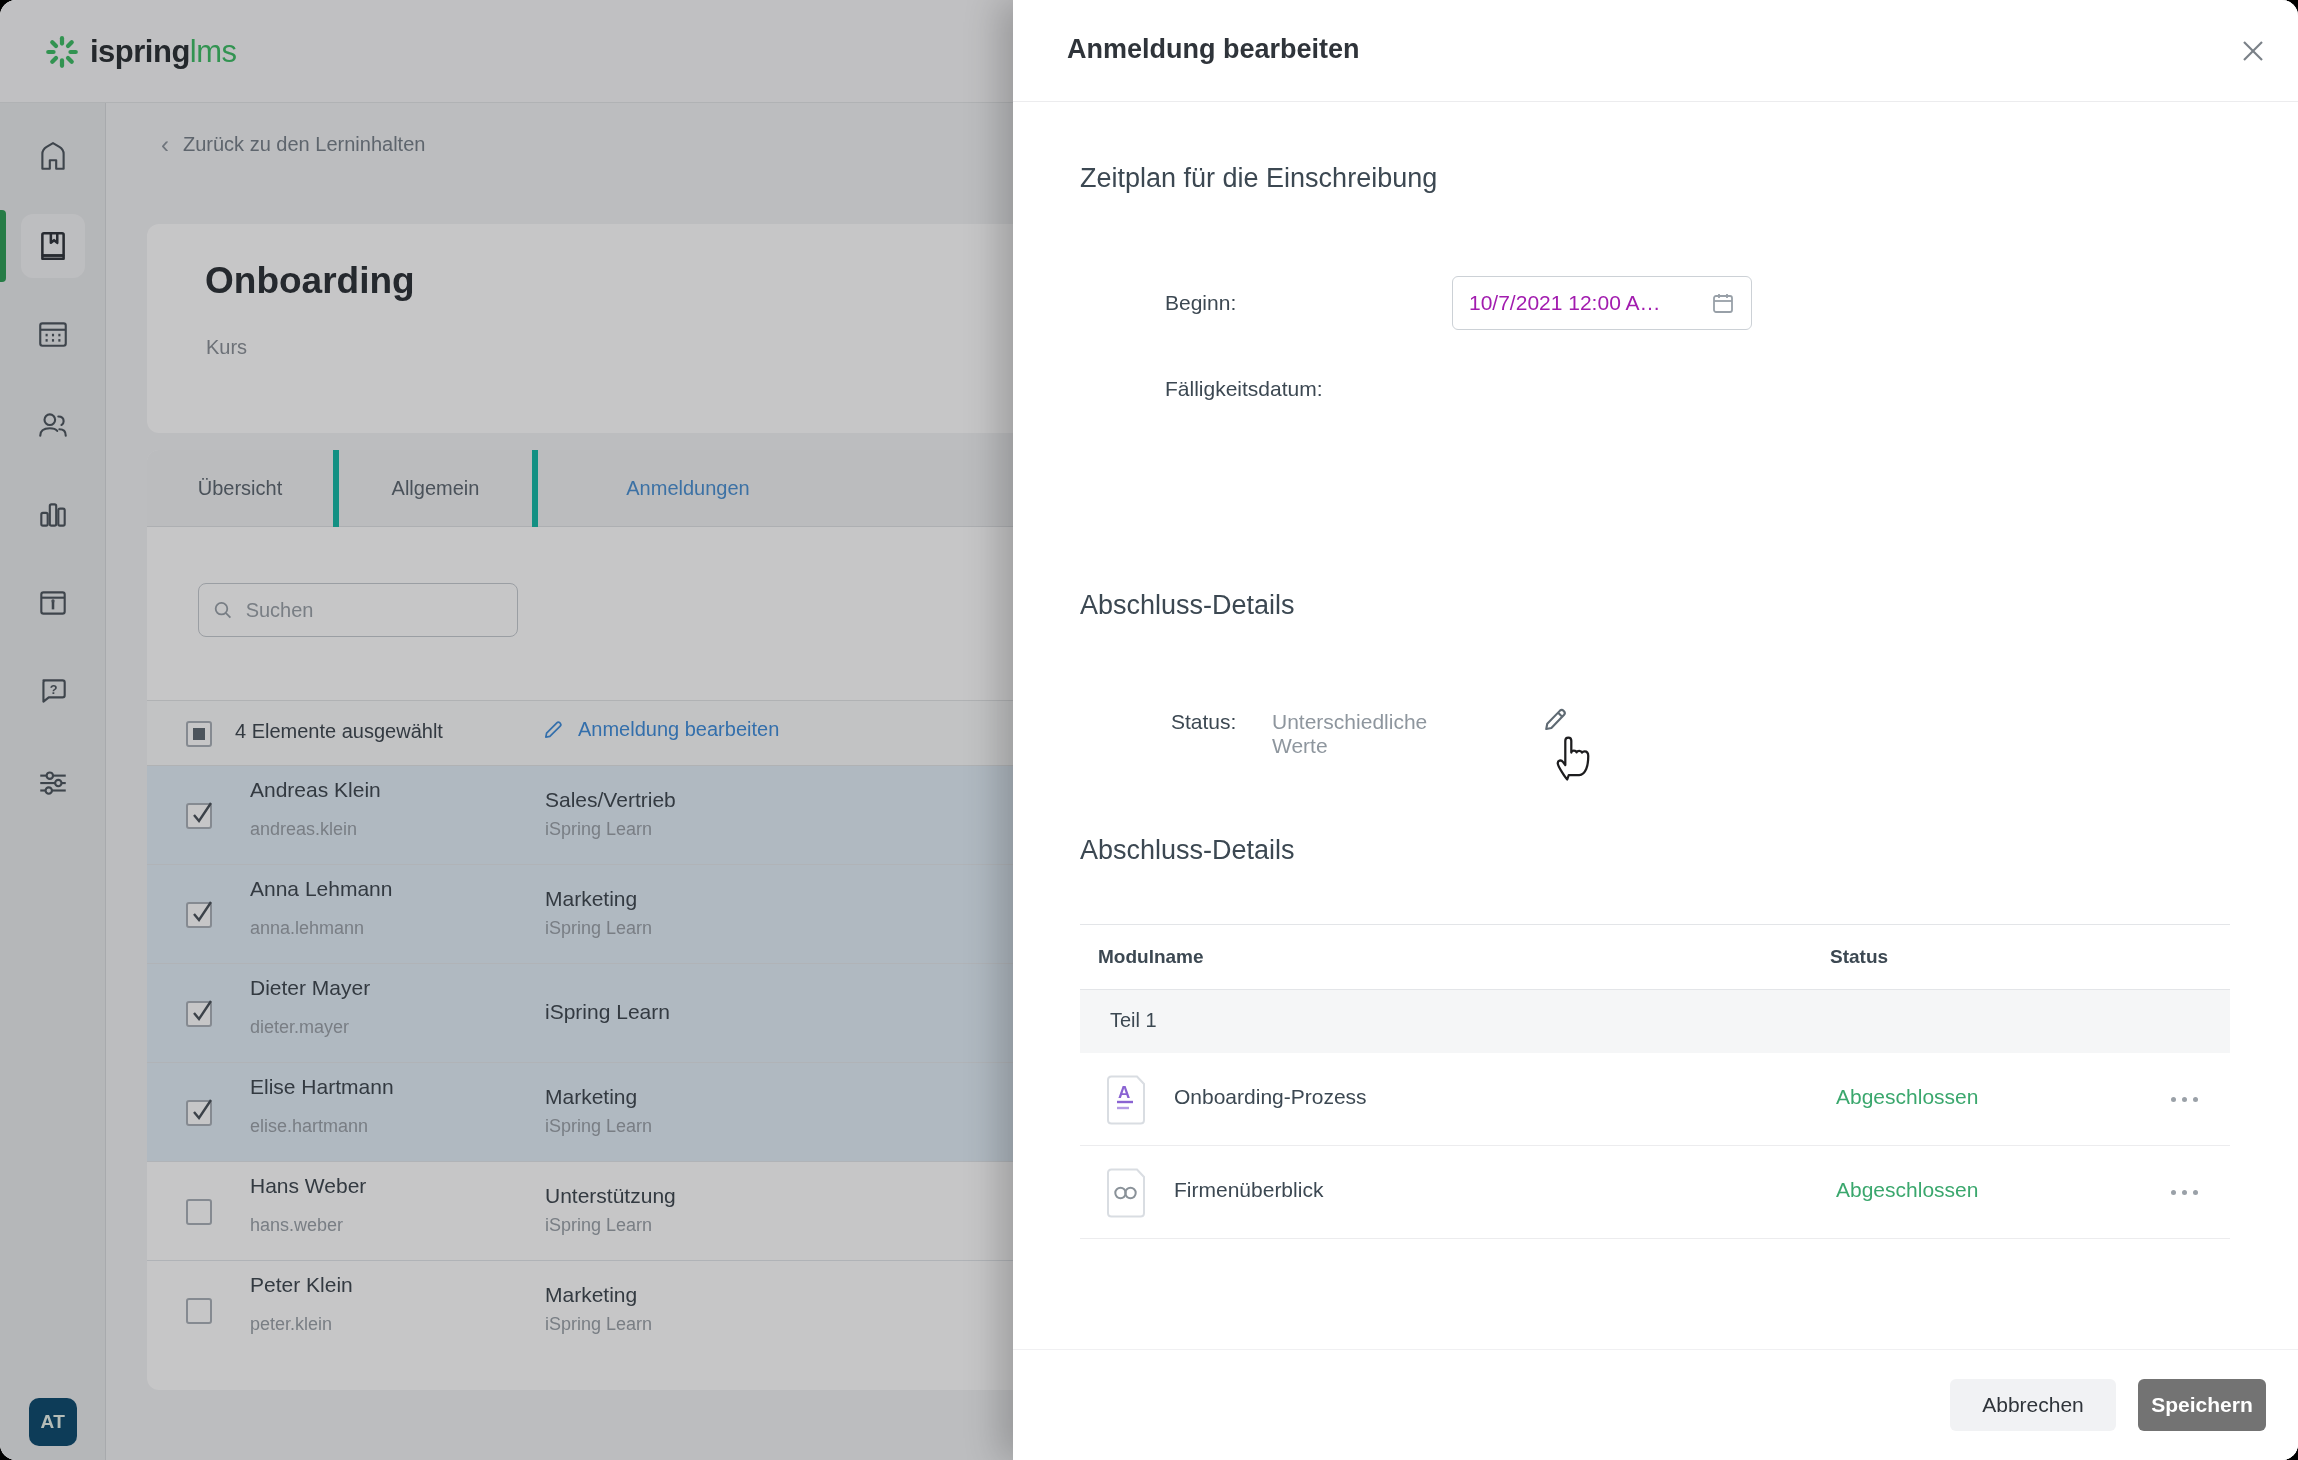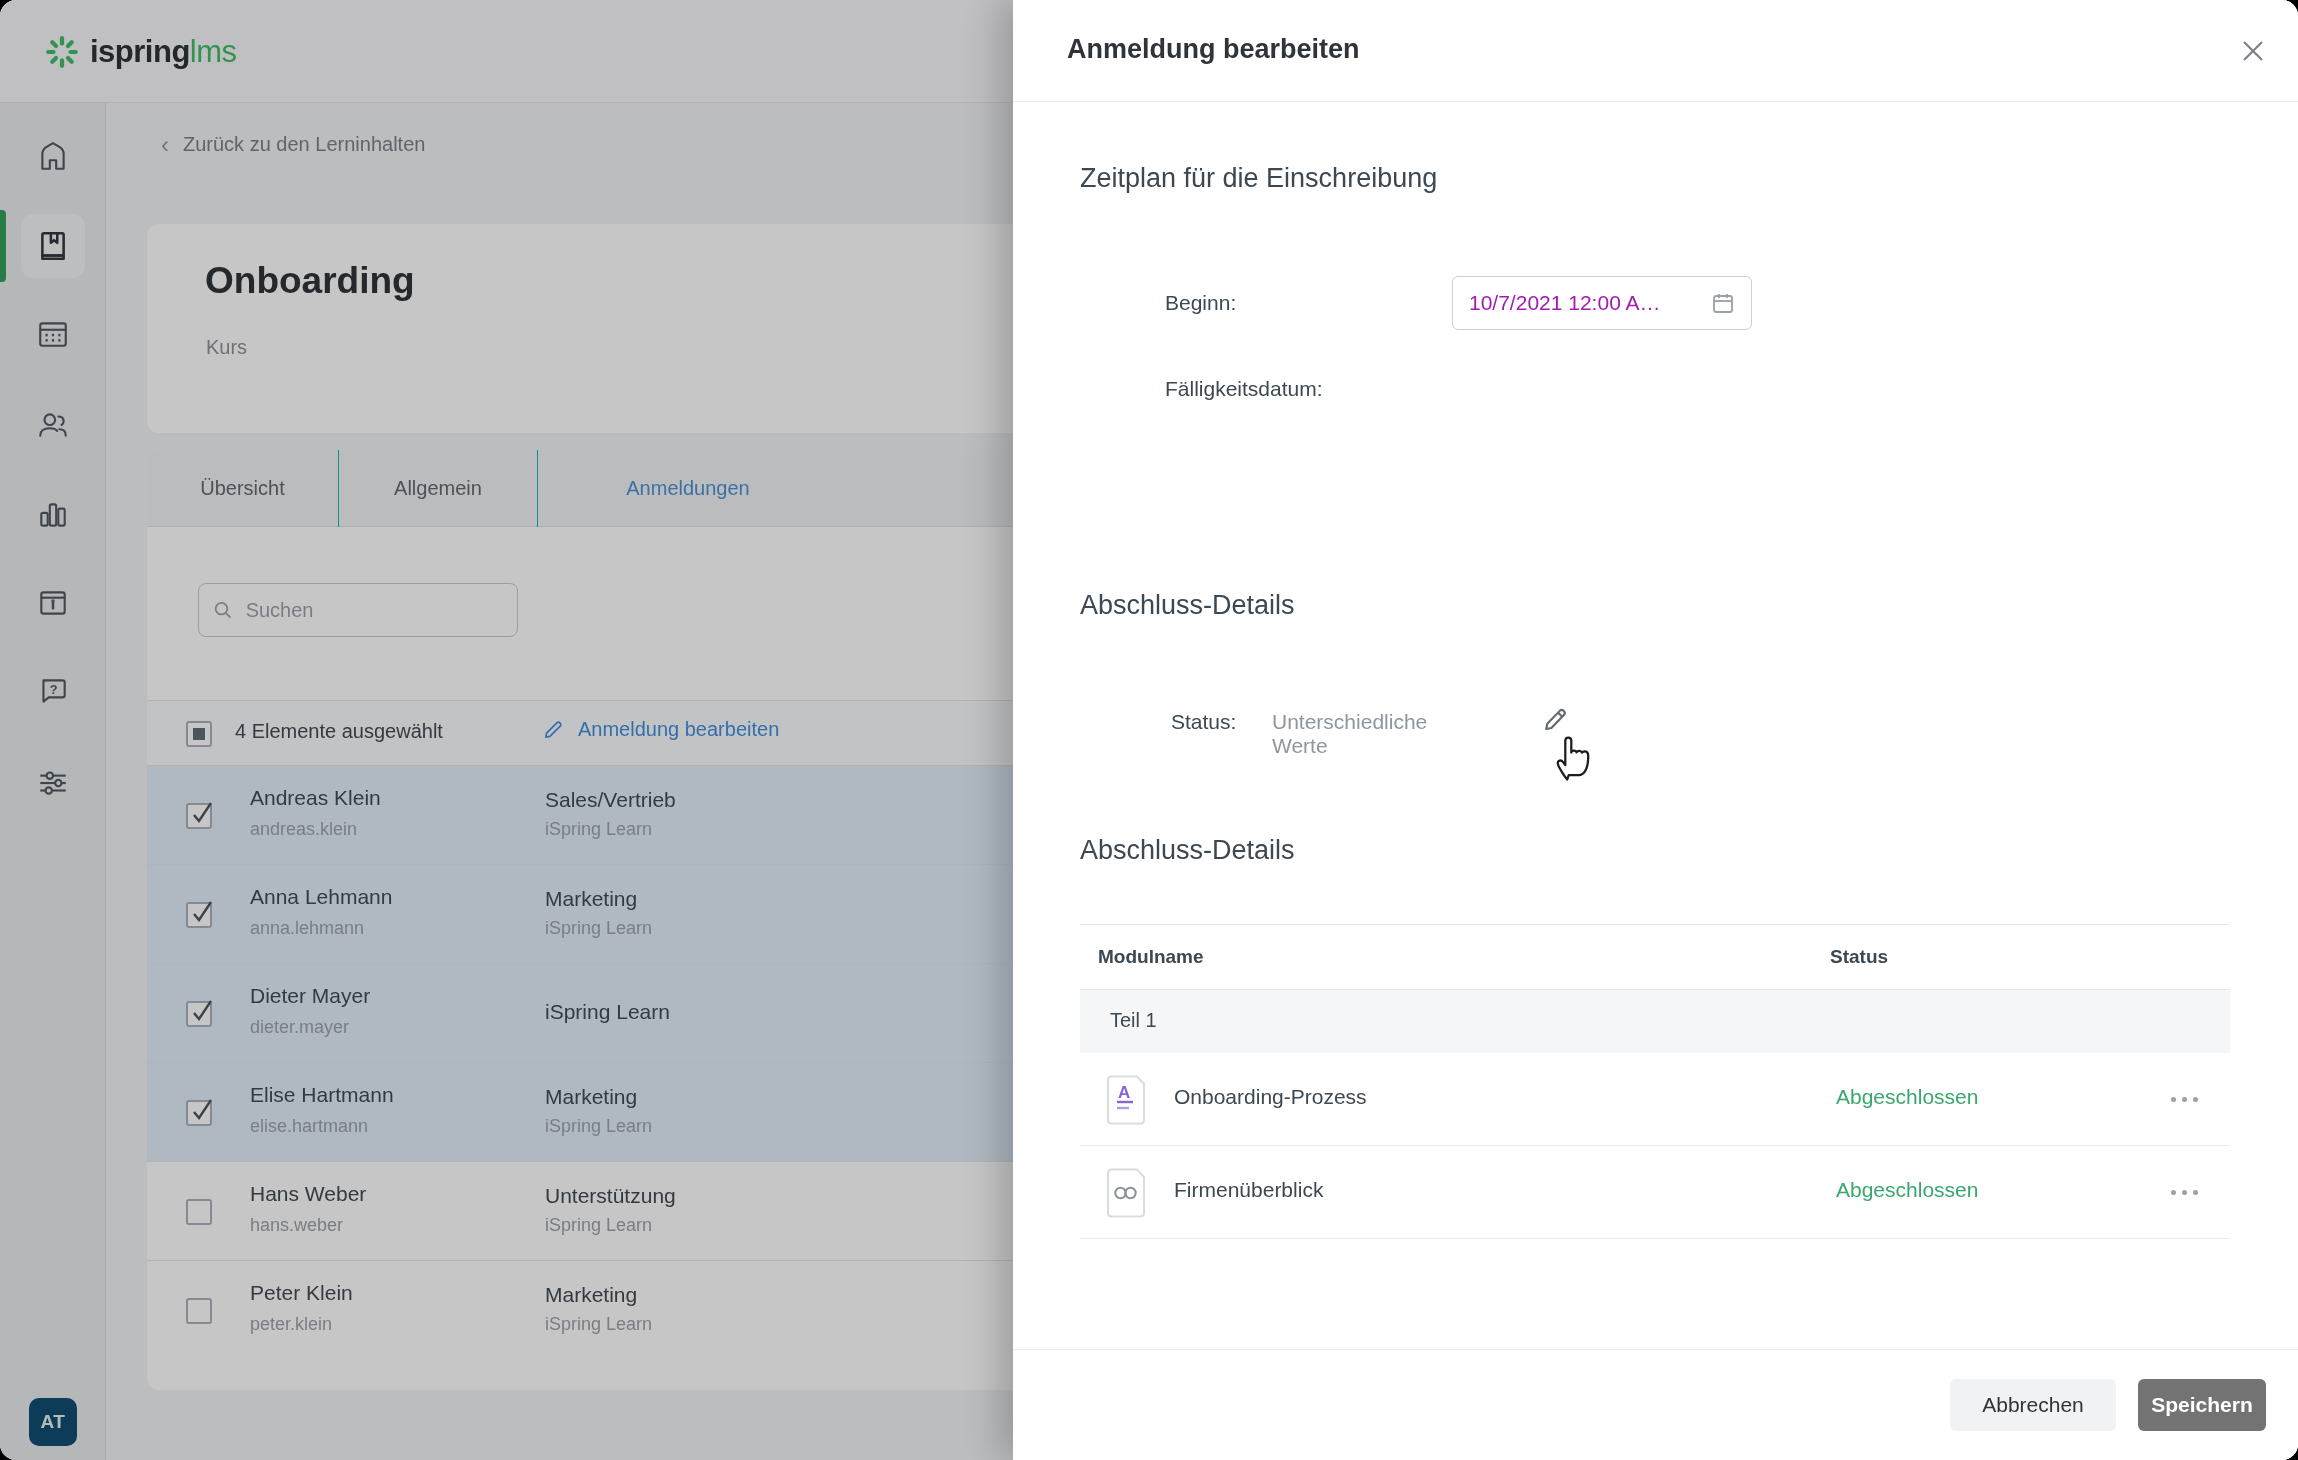--- a/index.html
+++ b/index.html
@@ -23,38 +23,38 @@
   
   .content{position:absolute;left:106px;top:103px;right:0;bottom:0;}
   .breadcrumb{position:absolute;left:55px;top:30px;font-size:20px;color:#778089;display:flex;align-items:center;gap:14px;cursor:pointer;}
   .crumb-chev{font-size:24px;color:#8d959d;line-height:20px;}
   .card{position:absolute;background:#fff;border-radius:12px;}
   .card1{left:41px;top:121px;width:2050px;height:209px;}
   .course-title{position:absolute;left:58px;top:36px;font-size:37px;font-weight:700;color:#2c3136;}
   .course-type{position:absolute;left:59px;top:112px;font-size:20px;color:#8a9097;}
   .card2{left:41px;top:347px;width:2050px;height:940px;}
   .tabrow{position:absolute;left:0;top:0;right:0;height:77px;background:#f1f2f4;border-bottom:1px solid #dfe1e4;border-radius:12px 12px 0 0;display:flex;}
-  .tab{height:77px;line-height:77px;text-align:center;font-size:20px;color:#5d6770;border-right:1px solid #14b8a6;cursor:pointer;}
+  .tab{height:77px;line-height:77px;text-align:center;font-size:20px;color:#5d6770;border-right:6px solid #14b8a6;cursor:pointer;}
   .tab.t1{width:192px;}.tab.t2{width:199px;}.tab.t3{width:302px;}
   .tab.t4{width:300px;border-right:none;color:#4a90d2;}
   .searchbox{position:absolute;left:51px;top:133px;width:320px;height:54px;border:1.5px solid #c6cbd0;border-radius:8px;background:#fff;display:flex;align-items:center;padding:0 14px;gap:11px;}
   .searchbox input{border:none;outline:none;font-size:20px;color:#3f4850;width:100%;background:transparent;}
   .searchbox input::placeholder{color:#9aa1a8;}
   .selbar{position:absolute;left:0;top:250px;right:0;height:66px;background:#fafbfc;border-top:1px solid #e3e5e7;border-bottom:1px solid #e3e5e7;}
   .selbar .cb{position:absolute;left:39px;top:20px;}
   .sel-count{position:absolute;left:88px;top:19px;font-size:20px;color:#3f4850;}
   .sel-action{position:absolute;left:395px;top:17px;display:flex;gap:13px;align-items:center;cursor:pointer;}
   .sel-action span{font-size:20px;color:#3f8ddb;}
   .cb{width:26px;height:26px;border:2px solid #aab1b8;border-radius:3px;background:#fff;position:relative;cursor:pointer;}
   .cb svg{position:absolute;left:-1px;top:-6px;overflow:visible;}
   .cb .indet{position:absolute;left:5px;top:5px;width:12px;height:12px;background:#5f6a73;}
   .user-row{position:absolute;left:0;right:0;height:99px;border-bottom:1px solid #e3e7ea;cursor:pointer;}
   .user-row.selected{background:#e3eef8;}
   .user-row .cb{position:absolute;left:39px;top:37px;}
-  .u-name{position:absolute;left:103px;top:20px;font-size:21px;font-weight:500;color:#3f4850;}
+  .u-name{position:absolute;left:103px;top:12px;font-size:21px;font-weight:500;color:#3f4850;}
   .u-sub{position:absolute;left:103px;top:53px;font-size:18px;color:#9aa1a8;}
   .u-dept{position:absolute;left:398px;top:22px;font-size:21px;color:#3f4850;}
   .u-dept.center{top:36px;}
   .u-org{position:absolute;left:398px;top:53px;font-size:18px;color:#9aa1a8;}
 
   
   .dim{position:absolute;inset:0;background:rgba(15,18,20,0.24);z-index:40;}
 
   
   .modal{position:absolute;left:1013px;top:0;width:1285px;height:1460px;background:#fff;z-index:50;box-shadow:-14px 0 34px rgba(0,0,0,.20);}

